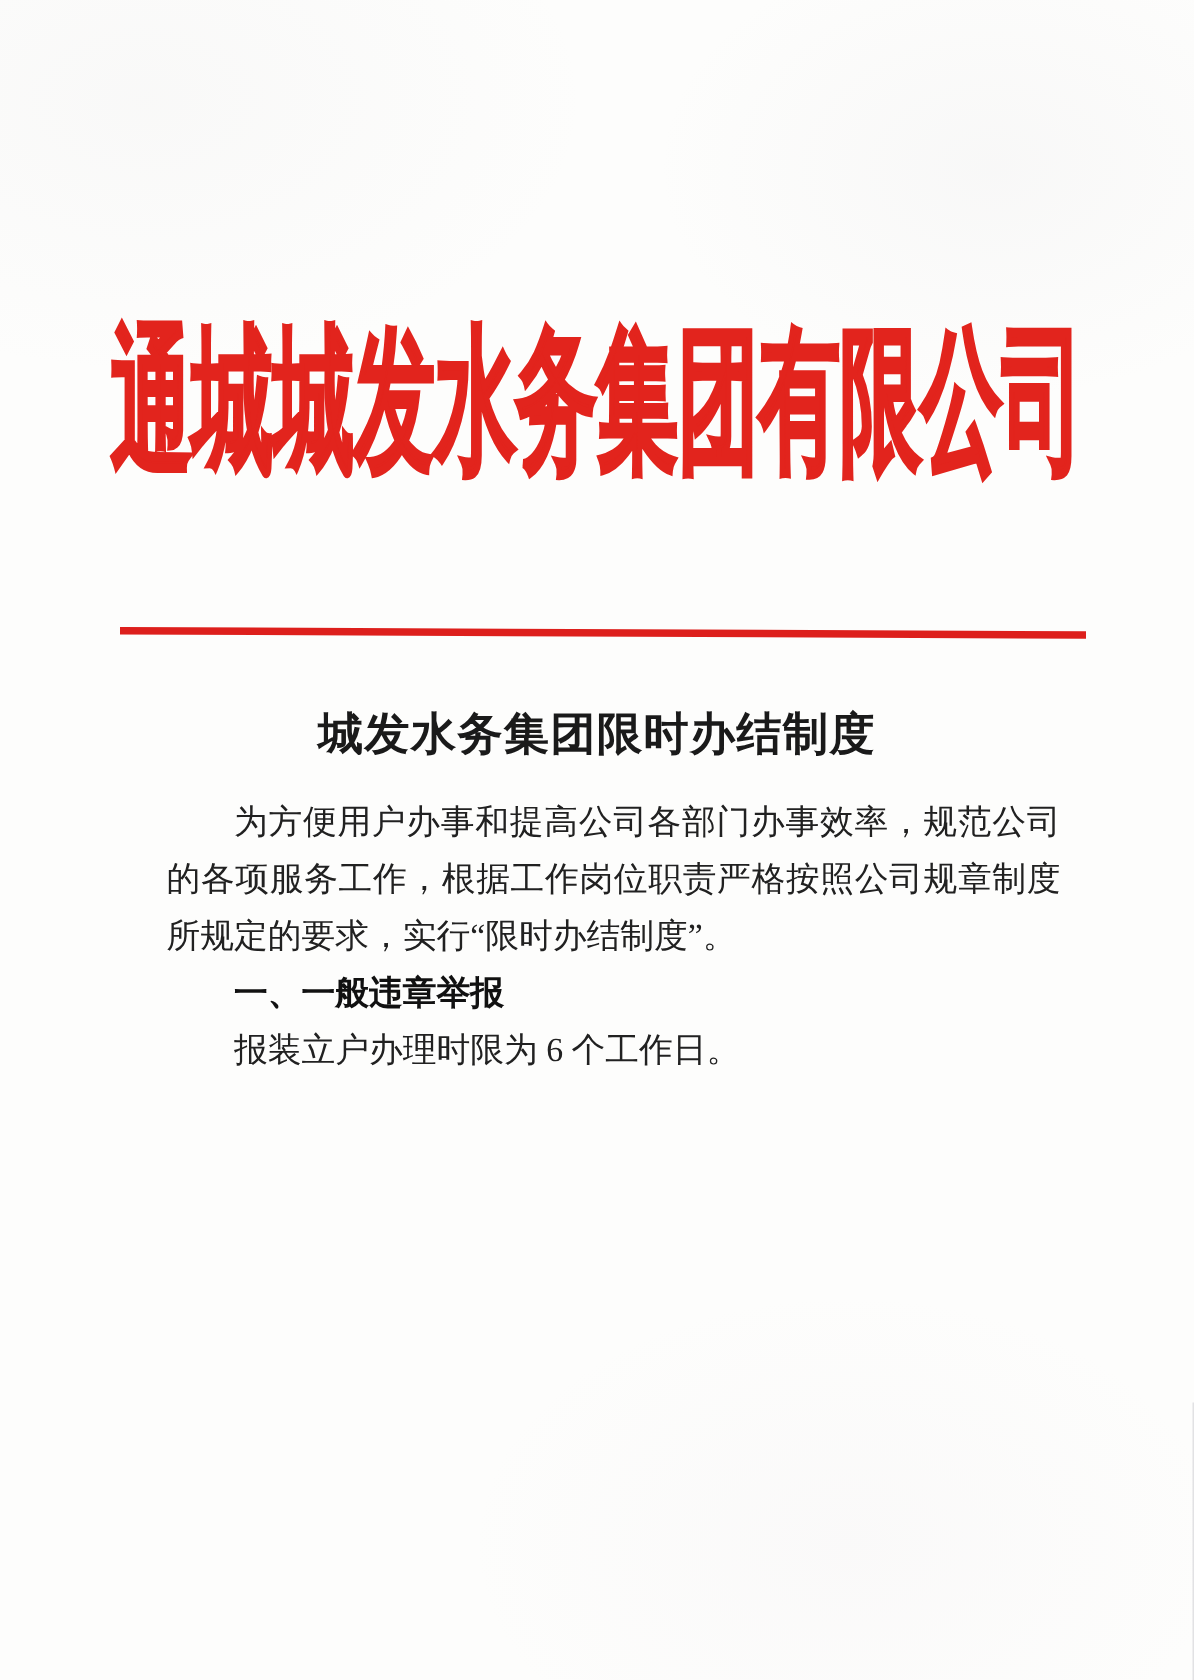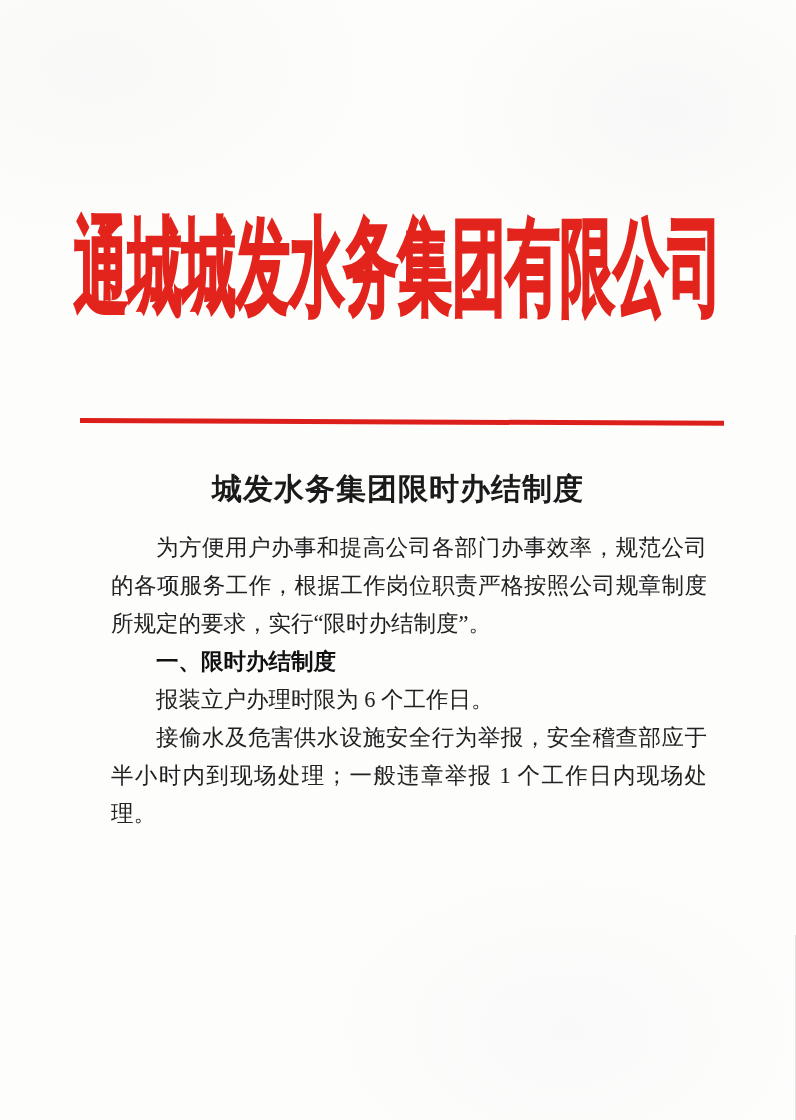--- a/index.html
+++ b/index.html
@@ -91,20 +91,19 @@
 <div class="page">
 
   <div class="company-title" style="color: rgb(226, 36, 29);">通城城发水务集团有限公司</div>
 
   <div class="red-rule" style="background: rgb(221, 31, 28);"></div>
 
   <div class="doc-heading">城发水务集团限时办结制度</div>
 
   <div class="doc-body">
       <p class="para">为方便用户办事和提高公司各部门办事效率，规范公司的各项服务工作，根据工作岗位职责严格按照公司规章制度所规定的要求，实行“限时办结制度”。</p>
-      <p class="para section-heading">一、限时办结制度</p>
+      <p class="para section-heading">一、一般违章举报</p>
       <p class="para">报装立户办理时限为 6 个工作日。</p>
-      <p class="para">接偷水及危害供水设施安全行为举报，安全稽查部应于半小时内到现场处理；一般违章举报 1 个工作日内现场处理。</p>
     </div>
 
   <div class="scan-edge-line"></div>
 
 </div>
 
 </body></html>

